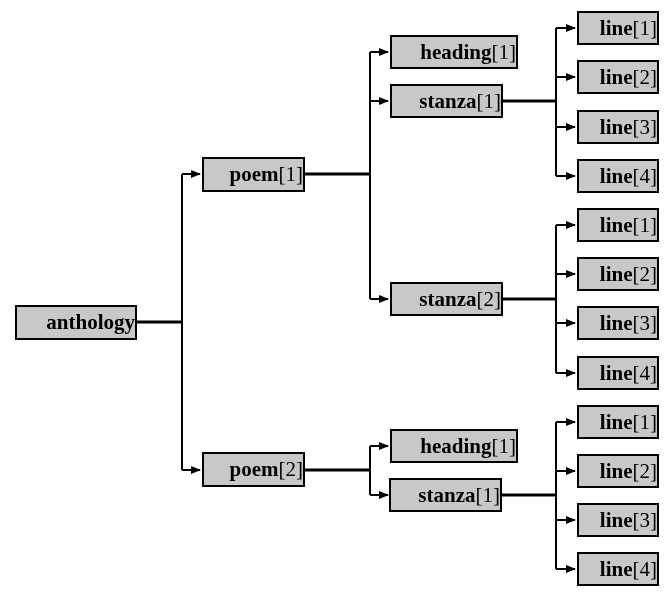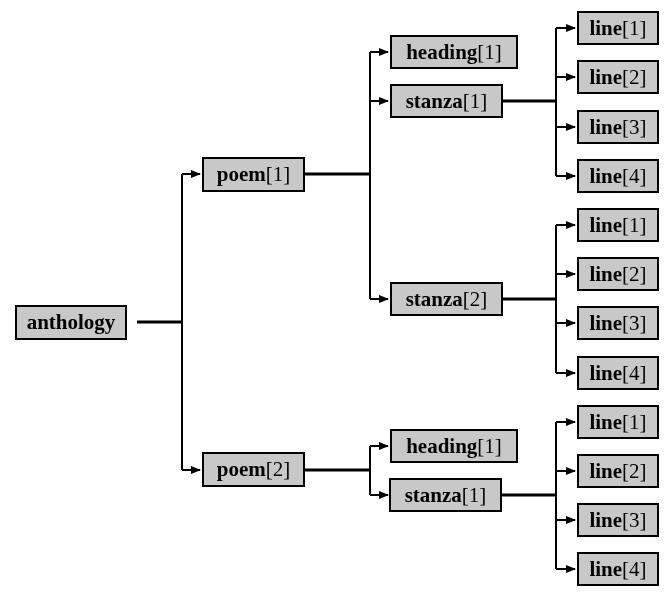--- a/index.html
+++ b/index.html
@@ -38,21 +38,21 @@
   .connectors .arrowhead {
     fill: var(--line);
     stroke: none;
   }
   .node {
     position: absolute;
     background: var(--node_fill);
     border: 2px solid var(--node_border);
     display: flex;
     align-items: center;
-    justify-content: center;
+    justify-content: flex-end;
     white-space: nowrap;
     color: var(--text);
     font-size: 21px;
     line-height: 1;
   }
   .node .nm { font-weight: bold; }
   .node .ix { font-weight: normal; }
 </style>
 </head>
 <body>
@@ -97,21 +97,21 @@
     <path class="edge" d="M370,495 H388" marker-end="url(#arrow)"></path>
 
     <path class="edge feed" d="M502,495 H556"></path>
     <path class="edge" d="M556,422 V569"></path>
     <path class="edge" d="M556,422 H575" marker-end="url(#arrow)"></path>
     <path class="edge" d="M556,471 H575" marker-end="url(#arrow)"></path>
     <path class="edge" d="M556,520 H575" marker-end="url(#arrow)"></path>
     <path class="edge" d="M556,569 H575" marker-end="url(#arrow)"></path>
   </svg>
 
-  <div class="node" style="left:15px;top:305px;width:112px;height:35px">
+  <div class="node" style="left:15px;top:305px;width:122px;height:35px">
     <span class="nm">anthology</span>
       <span class="ix"></span>
   </div>
 
   <div class="node" style="left:202px;top:157px;width:103px;height:35px">
     <span class="nm">poem</span>
       <span class="ix">[1]</span>
   </div>
   <div class="node" style="left:202px;top:452px;width:103px;height:35px">
     <span class="nm">poem</span>

